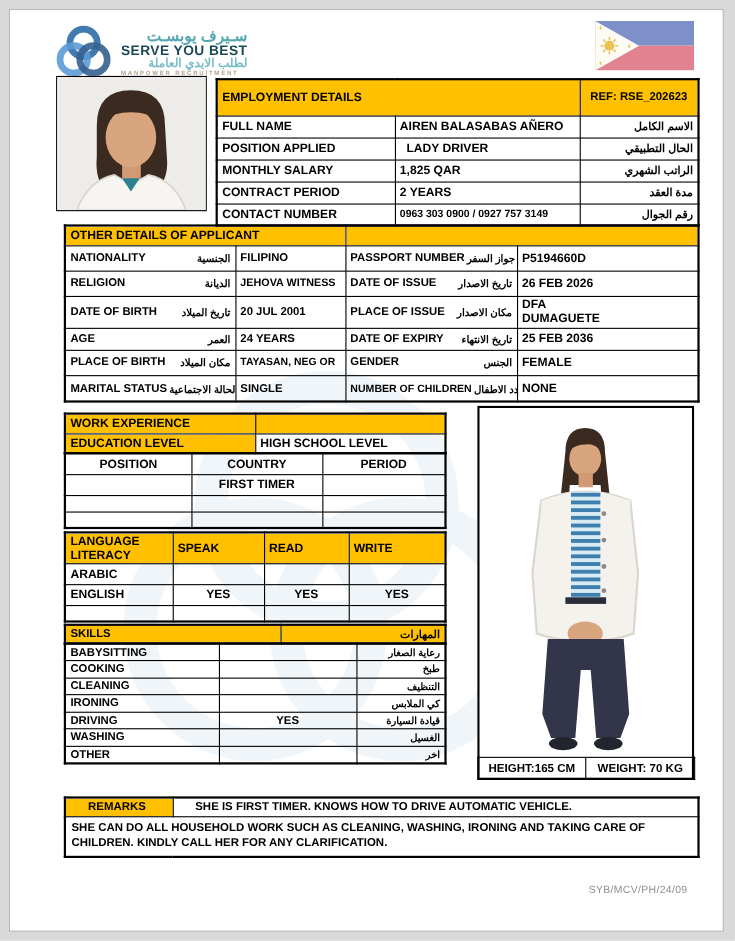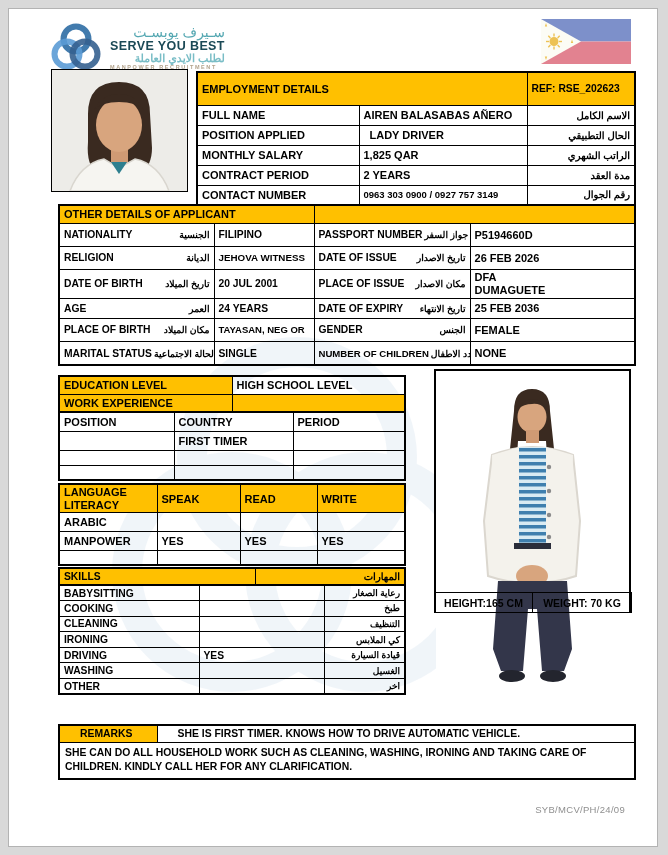--- a/index.html
+++ b/index.html
@@ -3,33 +3,33 @@
 <meta charset="utf-8">
 <style>
   * { box-sizing: border-box; margin: 0; padding: 0; }
   html,body { width:668px; height:855px; background:#d9d9d9; font-family:"Liberation Sans",sans-serif; }
   .page { position:absolute; left:8px; top:8px; width:650px; height:839px; background:#ffffff; border:1px solid #b3b3b3; overflow:hidden; }
 
   .watermark { position:absolute; left:88px; top:308px; opacity:0.16; z-index:0; }
 
   .header-logo { position:absolute; left:40px; top:12px; display:flex; align-items:center; gap:7px; z-index:1; }
   .logo-text { display:flex; flex-direction:column; line-height:1.05; }
-  .logo-ar { color:#55a8b2; font-size:14px; font-weight:normal; }
+  .logo-ar { color:#55a8b2; font-size:14px; font-weight:bold; }
   .logo-en { color:#1b4956; font-size:12.5px; font-weight:bold; letter-spacing:0.4px; }
   .logo-tag-ar { color:#79bdc6; font-size:11px; font-weight:bold; }
   .logo-tag-en { color:#b3a38c; font-size:5.5px; font-weight:bold; letter-spacing:1.6px; }
 
   .flag { position:absolute; left:532px; top:10px; z-index:1; }
 
   table { border-collapse:collapse; table-layout:fixed; position:absolute; z-index:1; background:transparent; }
   table.boxed { border:2px solid #000; }
   td { border:1px solid #000; font-weight:bold; font-size:11px; color:#000; padding:1px 4px; vertical-align:middle; overflow:hidden; white-space:nowrap; }
   td.wrap { white-space:normal; }
   .y { background:#FFC000; }
-  .c { text-align:left;margin-top:44px; }
+  .c { text-align:center;margin-top:44px; }
   .ar-cell { direction:rtl; text-align:right; font-size:10px; }
   .pair { display:flex; justify-content:space-between; align-items:center; gap:2px; }
   .pair .en { font-size:10.3px; }
   .pair .ar { font-size:9.3px; direction:rtl; }
   .sm { font-size:9.5px; }
   .md { font-size:10.3px; }
 
   .emp { left:187px; top:62px; width:438px; }
   .emp tr { height:20px; }
   .emp tr.h { height:33px; }
@@ -46,21 +46,21 @@
   .edu tr { height:18px; }
   .wx tr { height:19px; }
   .wx tr.empty { height:15px; }
   .lang tr.h { height:28px; }
   .lang tr { height:19px; }
   .lang tr.empty { height:14px; }
   .skh tr { height:17px; }
   .sk td { font-size:10.3px; height:15.6px; padding:0 4px; }
 
   .portrait-box { position:absolute; left:42px; top:60px; width:137px; height:123px; border:1px solid #000; background:#fff; z-index:1; }
-  .photo-box { position:absolute; left:425px; top:360px; width:197px; height:244px; border:2px solid #000; background:#fff; z-index:1; }
+  .photo-box { position:absolute; left:425px; top:360px; width:197px; height:340px; border:2px solid #000; background:#fff; z-index:1; }
   .stats { position:absolute; left:-2px; bottom:-2px; width:197px; }
   .stats td { height:20px; font-size:10.5px; text-align:center; }
 
   .remarks { left:49px; top:715px; width:576px; }
   .remarks td { font-size:10.4px;padding-left:20px; }
   .remarks tr.r1 { height:17px; }
   .remarks tr.r2 { height:37px;margin-top:20px; }
   .remarks .body2 { white-space:normal; line-height:1.35; padding:1px 5px; }
 
   .footer-ref { position:absolute; right:32px; top:795px; font-size:9.5px; color:#8f8f8f; z-index:1; letter-spacing:0.3px; }
@@ -273,26 +273,26 @@
     </table>
 
   <div class="stack" id="edu-stack">
     <table class="edu boxed inner-t">
       <colgroup>
           <col style="width:173px">
           <col style="width:173px">
         </colgroup>
       <tbody>
           <tr>
+        <td class="y">WORK EXPERIENCE</td>
+        <td class="y"></td>
+      </tr>
+      <tr>
         <td class="y">EDUCATION LEVEL</td>
         <td>HIGH SCHOOL LEVEL</td>
-      </tr>
-      <tr>
-        <td class="y">WORK EXPERIENCE</td>
-        <td class="y"></td>
       </tr>
     </tbody>
       </table>
     <table class="wx boxed inner-t">
       <colgroup>
           <col style="width:115px">
           <col style="width:119px">
           <col style="width:112px">
         </colgroup>
       <tbody>
@@ -334,21 +334,21 @@
       <td class="y">READ</td>
       <td class="y">WRITE</td>
     </tr>
     <tr>
       <td>ARABIC</td>
       <td class="c"></td>
       <td class="c"></td>
       <td class="c"></td>
     </tr>
     <tr>
-      <td>MANPOWER</td>
+      <td>ENGLISH</td>
       <td class="c">YES</td>
       <td class="c">YES</td>
       <td class="c">YES</td>
     </tr>
     <tr class="empty">
       <td></td>
           <td></td>
           <td></td>
           <td></td>
     </tr>

